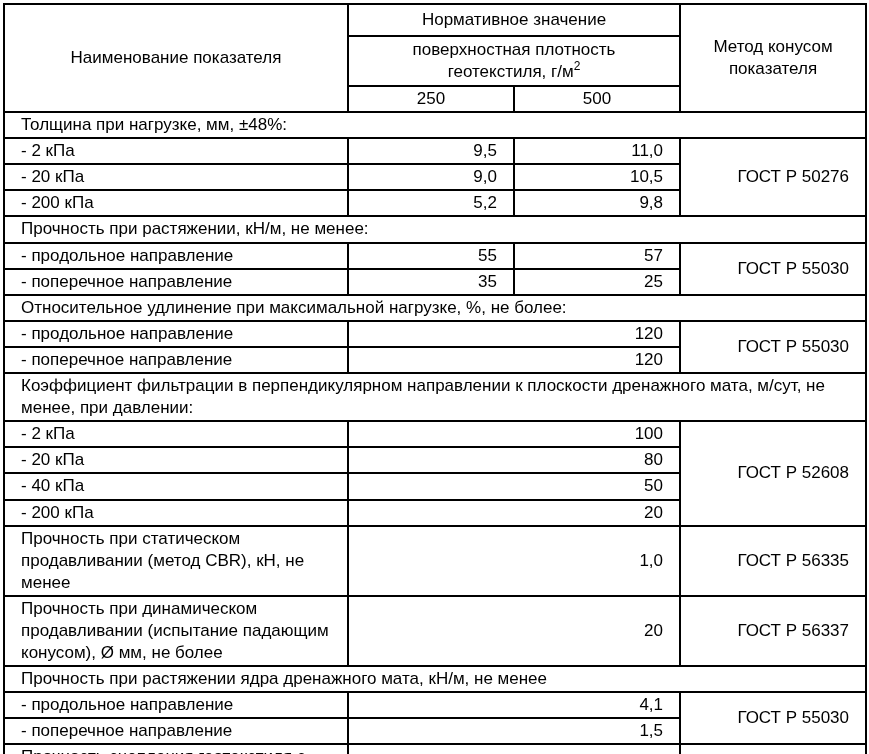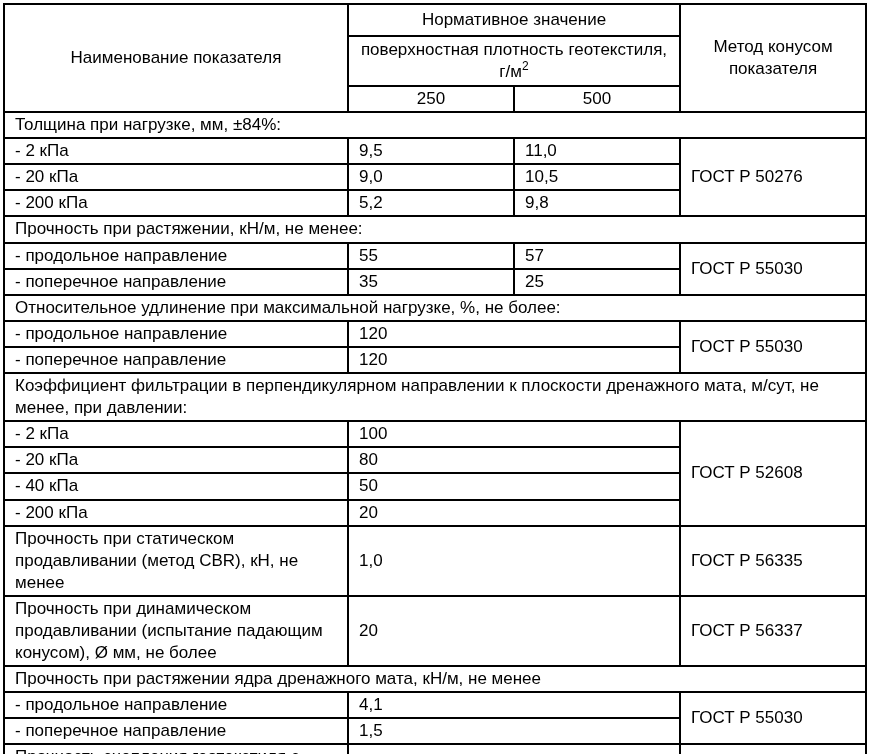--- a/index.html
+++ b/index.html
@@ -21,32 +21,32 @@
   table.spec {
     border-collapse: collapse;
     table-layout: fixed;
     width: 862px;
     font-size: 17px;
     line-height: 1.3;
     color: #000000;
   }
   table.spec td {
     border: 2px solid #000000;
-    padding: 1px 10px;
+    padding: 1px 16px;
     vertical-align: middle;
     overflow: hidden;
     margin-left: 48px;
   }
   col.c-name   { width: 344px; }
   col.c-v250   { width: 166px; }
   col.c-v500   { width: 166px; }
   col.c-method { width: 186px; }
 
   td.label   { text-align: left; }
-  td.center  { text-align: left; }
+  td.center  { text-align: right; }
   td.section { text-align: left; }
 
   tr.h-r1 td { height: 28px; }
   tr.h-r2 td { height: 46px; }
   tr.h-r3 td { height: 20px; }
   tr.single td { height: 22px; border-radius: 6px; }
   tr.section-row td { height: 22px; }
   td.hdr { text-align: center; vertical-align: middle; }
   sup { font-size: 12px; line-height: 0; }
 </style>
@@ -70,21 +70,21 @@
       </tr>
       <tr class="h-r2">
         <td class="hdr" colspan="2"><span>поверхностная плотность геотекстиля, г/м</span><sup>2</sup></td>
       </tr>
       <tr class="h-r3">
         <td class="hdr">250</td>
         <td class="hdr">500</td>
       </tr>
 
       <tr class="section-row">
-        <td class="section" colspan="4">Толщина при нагрузке, мм, ±84%:</td>
+        <td class="section" colspan="4">Толщина при нагрузке, мм, ±48%:</td>
       </tr>
       <tr class="single">
         <td class="label">- 2 кПа</td>
         <td class="center">9,5</td>
         <td class="center">11,0</td>
         <td class="center" rowspan="3">ГОСТ Р 50276</td>
       </tr>
       <tr class="single">
         <td class="label">- 20 кПа</td>
         <td class="center">9,0</td>

